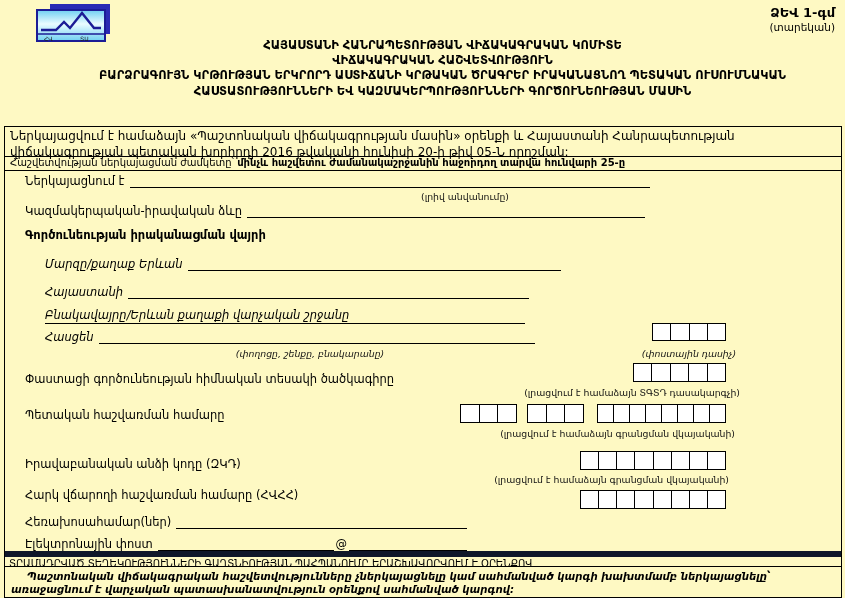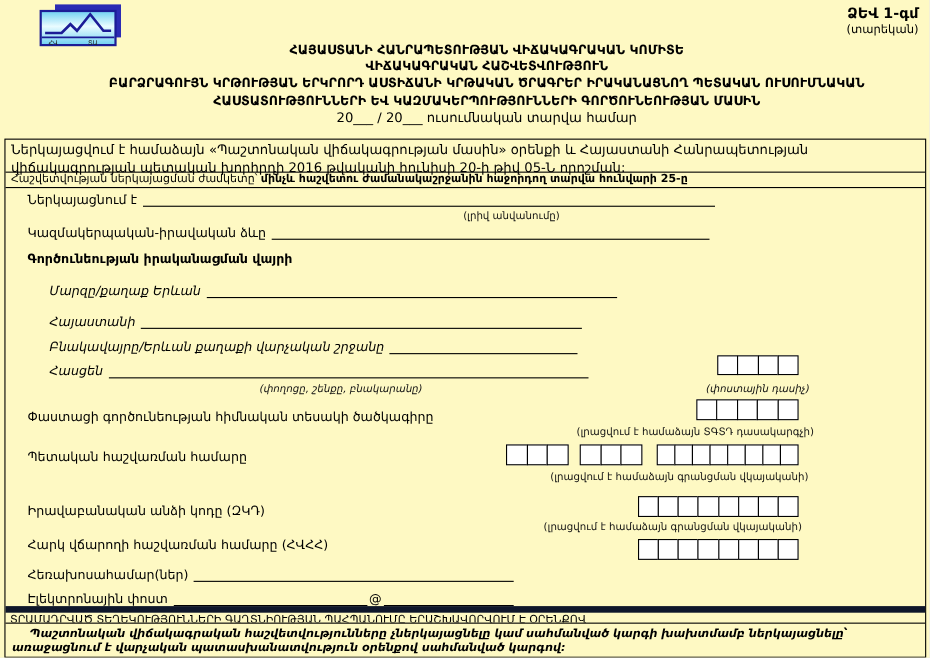--- a/index.html
+++ b/index.html
@@ -71,21 +71,20 @@
     </svg>
   </div>
 
   <div class="abs b" style="right:10px; top:5px; font-size:13px; text-align:right;">ՁԵՎ 1-գմ</div>
   <div class="abs" style="right:10px; top:21px; font-size:10.5px; text-align:right;">(տարեկան)</div>
 
   <div class="abs ctr b t11" style="top:38px;">ՀԱՅԱՍՏԱՆԻ ՀԱՆՐԱՊԵՏՈՒԹՅԱՆ ՎԻՃԱԿԱԳՐԱԿԱՆ ԿՈՄԻՏԵ</div>
   <div class="abs ctr b t11" style="top:53px;">ՎԻՃԱԿԱԳՐԱԿԱՆ ՀԱՇՎԵՏՎՈՒԹՅՈՒՆ</div>
   <div class="abs ctr b t11" style="top:68px;">ԲԱՐՁՐԱԳՈՒՅՆ ԿՐԹՈՒԹՅԱՆ ԵՐԿՐՈՐԴ ԱՍՏԻՃԱՆԻ ԿՐԹԱԿԱՆ ԾՐԱԳՐԵՐ ԻՐԱԿԱՆԱՑՆՈՂ ՊԵՏԱԿԱՆ ՈՒՍՈՒՄՆԱԿԱՆ</div>
   <div class="abs ctr b t11" style="top:84px;">ՀԱՍՏԱՏՈՒԹՅՈՒՆՆԵՐԻ ԵՎ ԿԱԶՄԱԿԵՐՊՈՒԹՅՈՒՆՆԵՐԻ ԳՈՐԾՈՒՆԵՈՒԹՅԱՆ ՄԱՍԻՆ</div>
-  <div class="abs ctr" style="top:100px; font-size:12px;">20___ / 20___  ուսումնական տարվա համար</div>
 
   <div class="mainbox">
 
     <div class="lawrow">Ներկայացվում է համաձայն «Պաշտոնական վիճակագրության մասին»  օրենքի և Հայաստանի Հանրապետության  վիճակագրության պետական խորհրդի 2016 թվականի հունիսի 20-ի թիվ 05-Ն որոշման:</div>
 
     <div class="deadrow">
       <span>Հաշվետվության ներկայացման ժամկետը՝ </span><span class="b">մինչև հաշվետու ժամանակաշրջանին հաջորդող տարվա հունվարի  25-ը</span>
     </div>
 
     <div class="fieldrow abs" style="left:20px; top:48px; width:625px;">
@@ -104,21 +103,21 @@
     <div class="fieldrow abs i" style="left:40px; top:131px; width:516px;">
       <span class="lbl">Մարզը/քաղաք Երևան</span>
       <span class="line"></span>
     </div>
 
     <div class="fieldrow abs i" style="left:40px; top:159px; width:484px;">
       <span class="lbl">Հայաստանի</span>
       <span class="line"></span>
     </div>
 
-    <div class="fieldrow abs i" style="left:40px; top:182px; width:480px;">
+    <div class="fieldrow abs i" style="left:40px; top:182px; width:480px;flex-direction:column;">
       <span class="lbl">Բնակավայրը/Երևան քաղաքի վարչական շրջանը</span>
       <span class="line"></span>
     </div>
 
     <div class="fieldrow abs i" style="left:40px; top:204px; width:490px;">
       <span class="lbl">Հասցեն</span>
       <span class="line"></span>
     </div>
     <div class="abs hint i" style="left:160px; top:221px; width:290px; text-align:center;">(փողոցը, շենքը, բնակարանը)</div>
 

